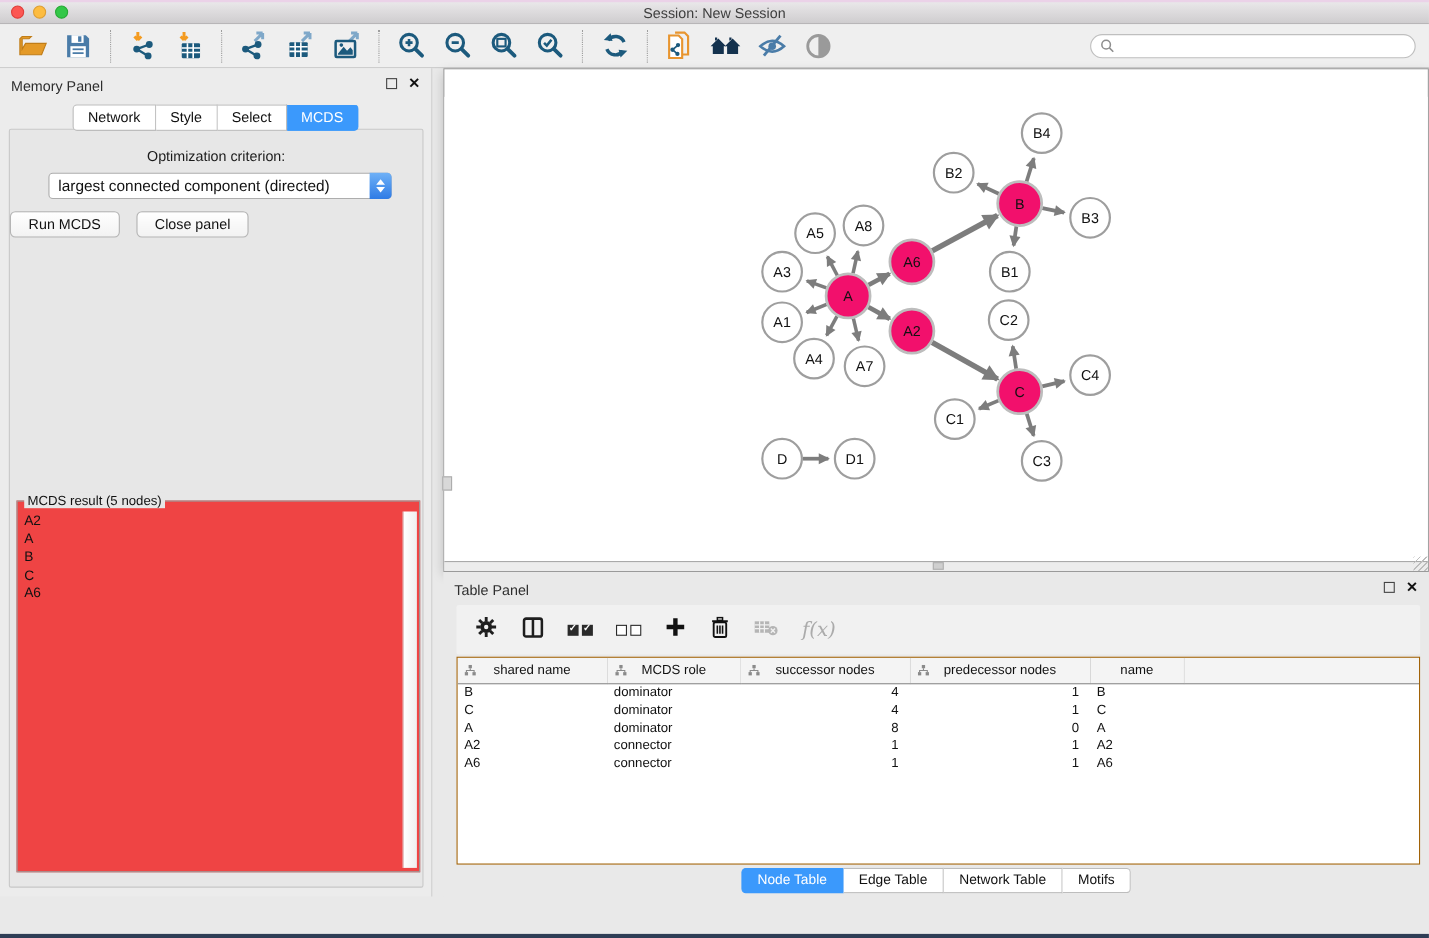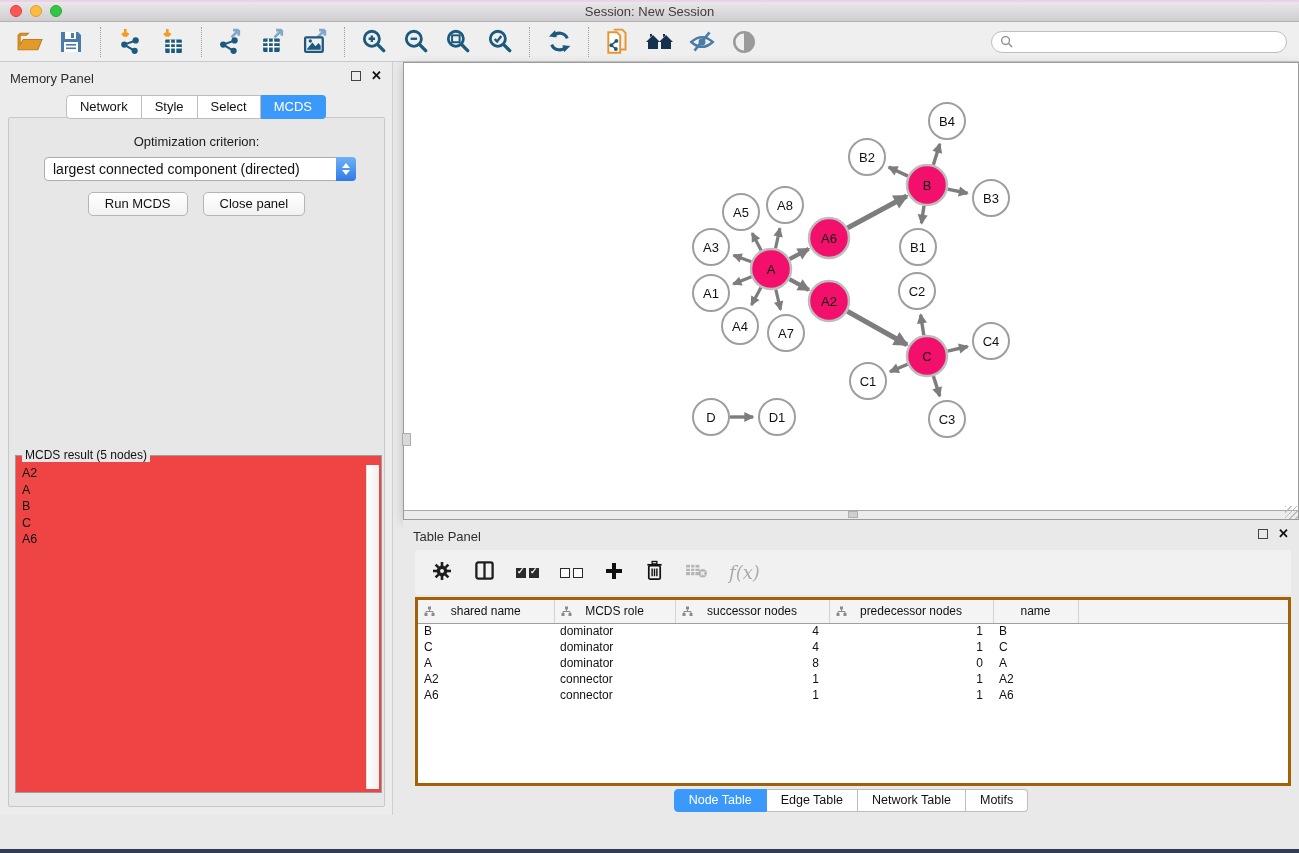--- a/index.html
+++ b/index.html
@@ -44,21 +44,21 @@
   .cp-content { position:absolute; left:8px; top:55px; width:377px; height:690px; background:#E7E7E7;
     border:1px solid #C8C8C8; border-radius:2px; }
   .opt-label { margin-top:16px; text-align:center; font-size:13px; color:#1B1B1B; }
   .dropdown { position:absolute; left:35px; top:39px; width:312px; height:24px; background:#FFFFFF;
     border:1px solid #ADADAD; border-radius:4px; display:flex; align-items:center; }
   .dropdown-value { flex:1; font-size:14px; color:#111; padding-left:8px; white-space:nowrap; overflow:hidden; }
   .dd-stepper { width:20px; height:24px; margin:-1px -1px -1px 0; border-radius:0 4px 4px 0;
     background:linear-gradient(#6FB1F7,#2E7BE5); display:flex; flex-direction:column; align-items:center; justify-content:center; gap:2px; }
   .dd-stepper .up { width:0; height:0; border-left:4px solid transparent; border-right:4px solid transparent; border-bottom:5px solid #FFF; }
   .dd-stepper .down { width:0; height:0; border-left:4px solid transparent; border-right:4px solid transparent; border-top:5px solid #FFF; }
-  .btn-row { position:absolute; left:0; top:74px; width:100%; display:flex; justify-content:center; gap:15px; }
+  .btn-row { position:absolute; left:0; top:74px; width:100%; display:flex; gap:15px; }
   .mac-btn { font-size:13px; color:#111; background:linear-gradient(#FFFFFF,#F2F2F2); border:1px solid #B5B5B5;
     border-radius:5px; padding:3px 16px 4px; cursor:default; }
   .result-group { position:absolute; left:6px; top:337px; width:367px; height:338px; background:#ef4444;
     border:1px solid #9C9C9C; }
   .result-legend { position:absolute; left:6px; top:-8px; background:#E7E7E7; padding:0 3px; font-size:12px; color:#111; }
   .result-list { position:absolute; left:1px; top:9px; right:17px; bottom:2px; overflow:hidden; }
   .result-item { font-size:12.5px; color:#111; line-height:16.5px; padding-left:5px; }
   .result-track { position:absolute; right:2px; top:9px; bottom:3px; width:13px; background:linear-gradient(90deg,#FFFFFF,#EFEFEF); border-left:1px solid #E2E2E2; }
 
   
@@ -77,21 +77,21 @@
   
   .table-panel { position:absolute; left:403px; top:520px; width:896px; height:295px; background:#E9E9E9; }
   .tp-toolbar { position:absolute; left:12px; top:30px; width:876px; height:45px; background:#F1F1F1;
     border-radius:2px; display:flex; align-items:center; padding-left:16px; gap:21px; }
   .cb-pair { display:flex; gap:3px; }
   .cb { width:10px; height:10px; position:relative; }
   .cb.checked { background:#2A2A2A; }
   .cb.checked::after { content:"✓"; position:absolute; left:1px; top:-2px; font-size:9px; color:#FFF; font-weight:bold; }
   .cb.empty { background:#FFF; border:1.5px solid #2A2A2A; }
   .fx-label { font-family:"DejaVu Serif", serif; font-style:italic; font-size:18px; color:#ABABAB; }
-  .table-wrap { position:absolute; left:12px; top:77px; width:876px; height:189px; background:#FFFFFF; border:3px solid #a16207; overflow:hidden; }
+  .table-wrap { position:absolute; left:12px; top:77px; width:876px; height:189px; background:#FFFFFF; border:1px solid #a16207; overflow:hidden; }
   table.node-table { border-collapse:collapse; width:100%; table-layout:fixed; }
   table.node-table th { height:23px; background:#F4F4F4; border-right:1px solid #D4D4D4; border-bottom:1px solid #9F9F9F;
     font-size:12px; font-weight:normal; color:#111; position:relative; text-align:center; }
   table.node-table th .sort-ico { position:absolute; left:6px; top:6px; }
   table.node-table th.no-border-r { border-right:none; }
   table.node-table td { font-size:12px; color:#111; height:16px; padding:0 6px; white-space:nowrap; overflow:hidden; }
   table.node-table td.num { text-align:right; padding-right:10px; }
   .tp-tabs { position:absolute; left:0; top:269px; width:100%; display:flex; justify-content:center; }
   .tp-tab { font-size:12.5px; color:#111; background:#FFFFFF; border:1px solid #BDBDBD; border-left:none; padding:3px 14px 4px; cursor:default; }
   .tp-tab:first-child { border-left:1px solid #BDBDBD; border-radius:4px 0 0 4px; }

